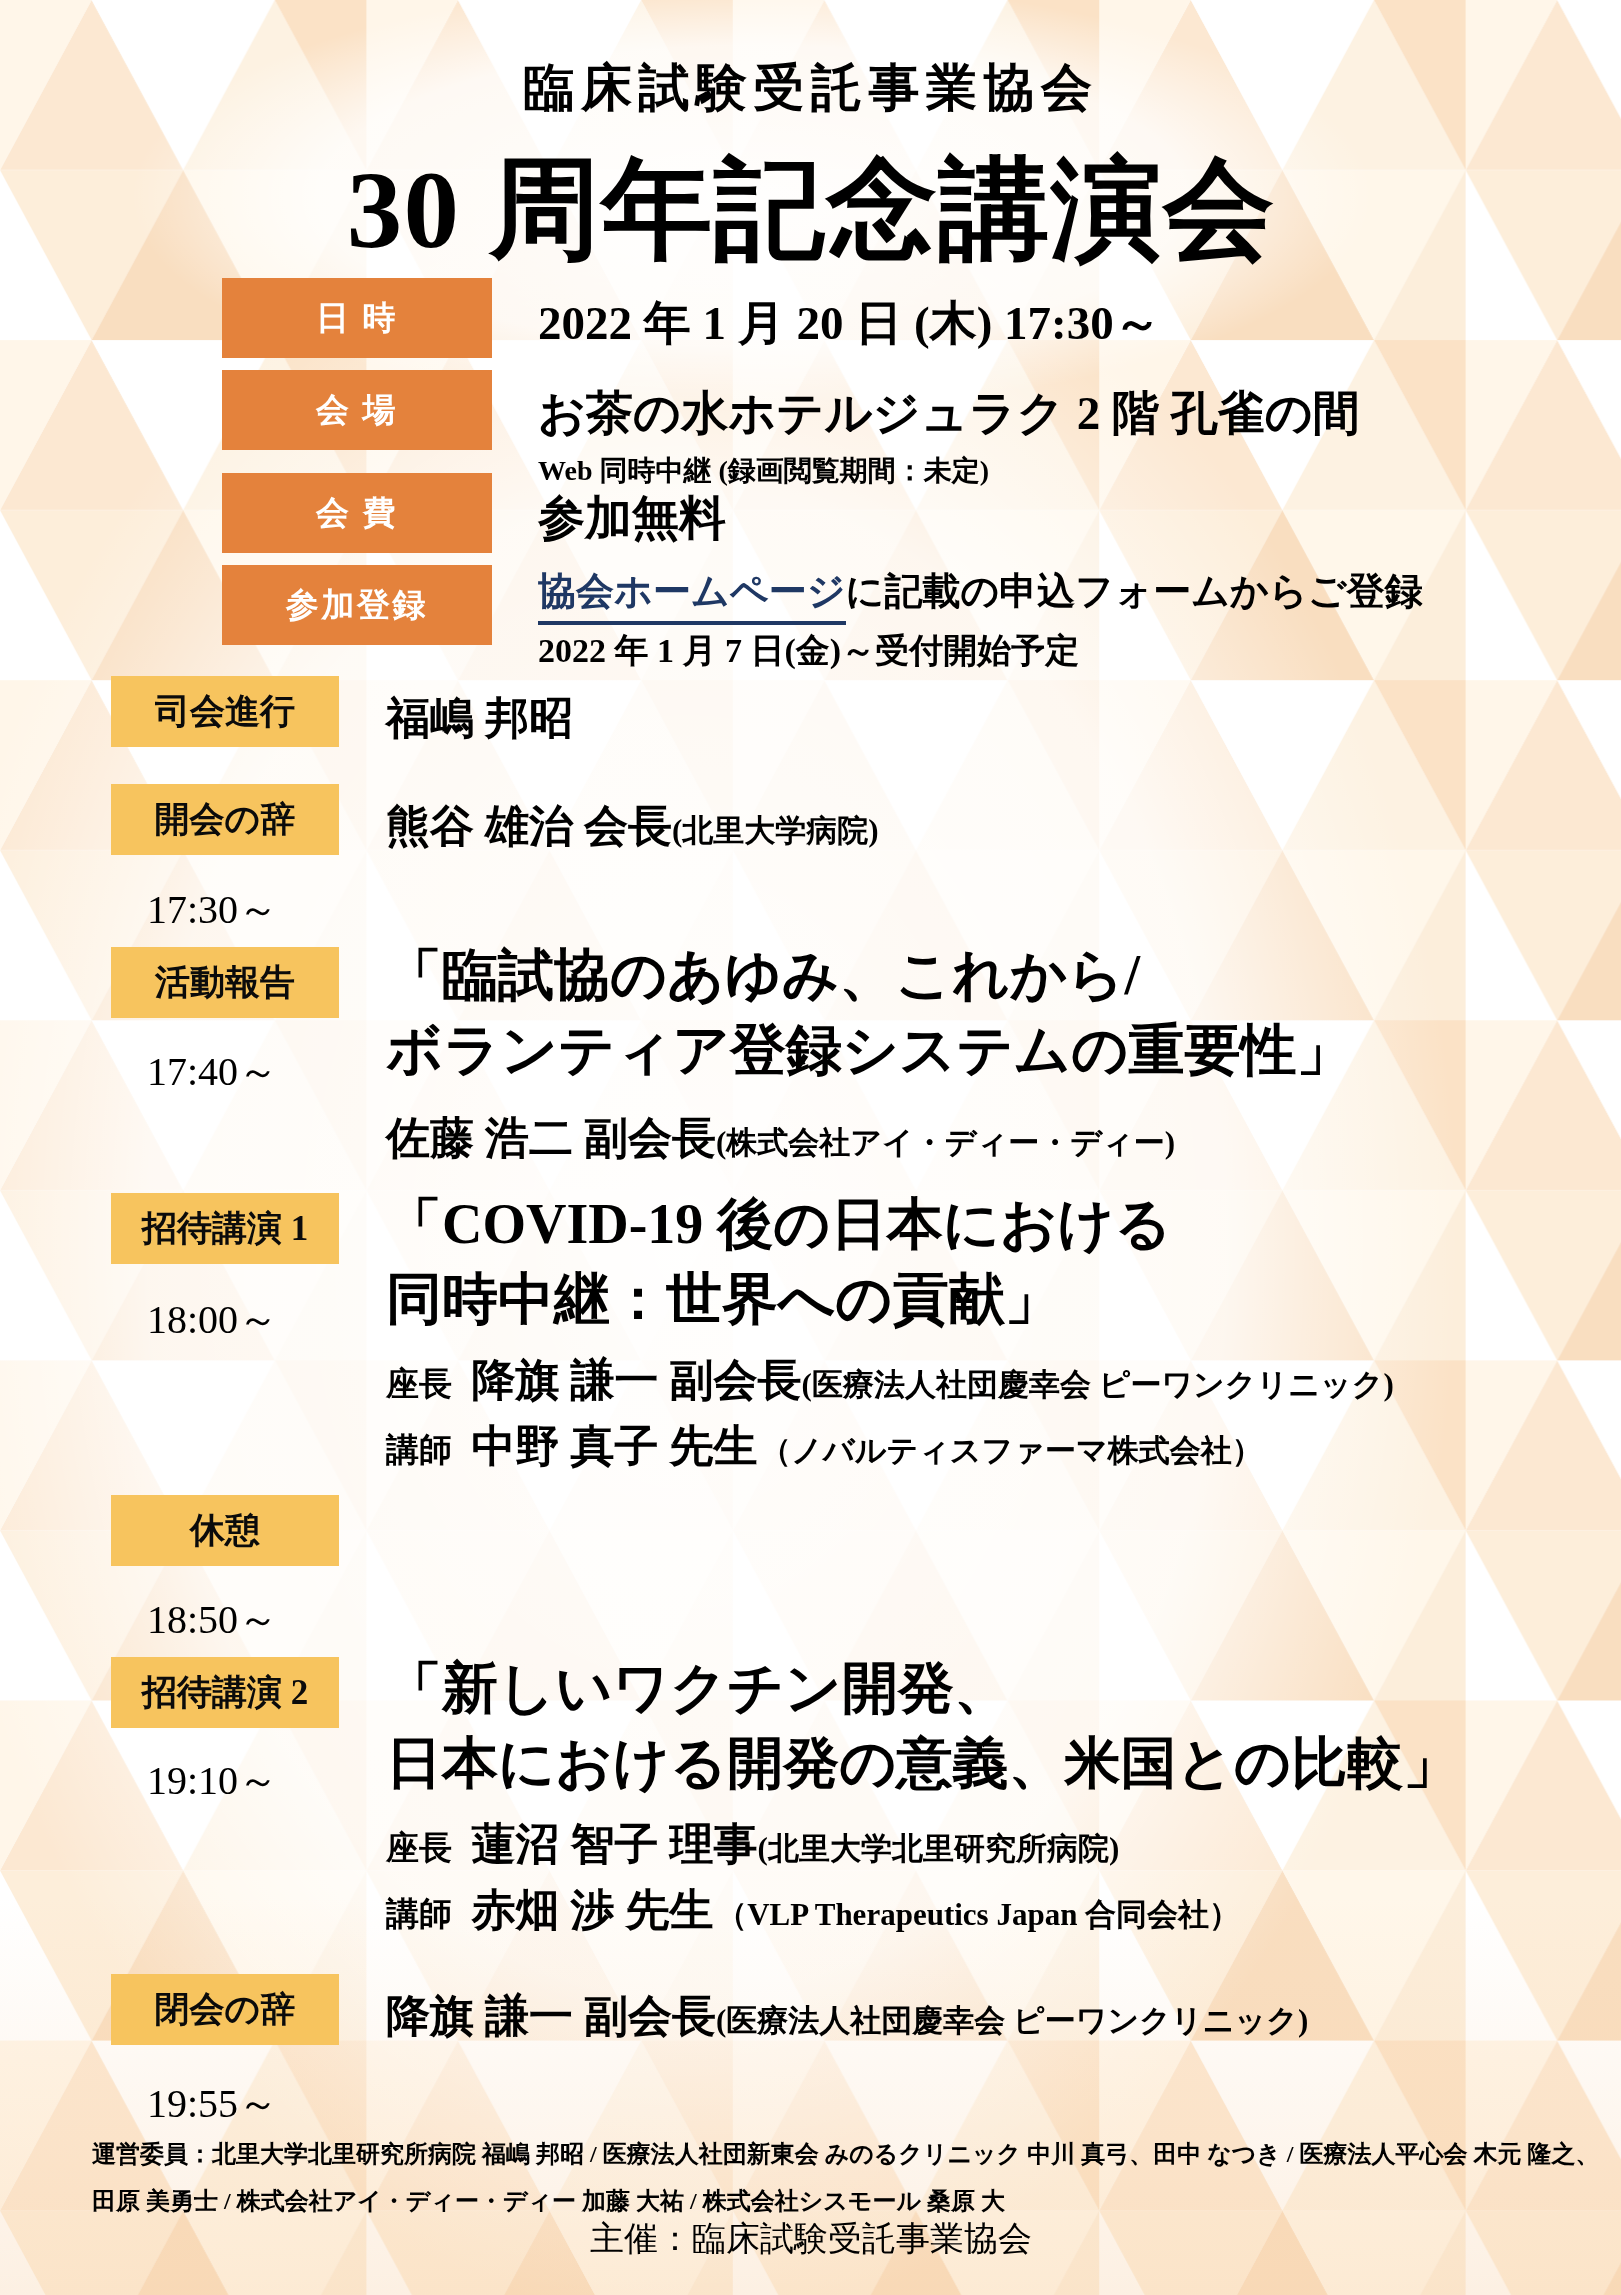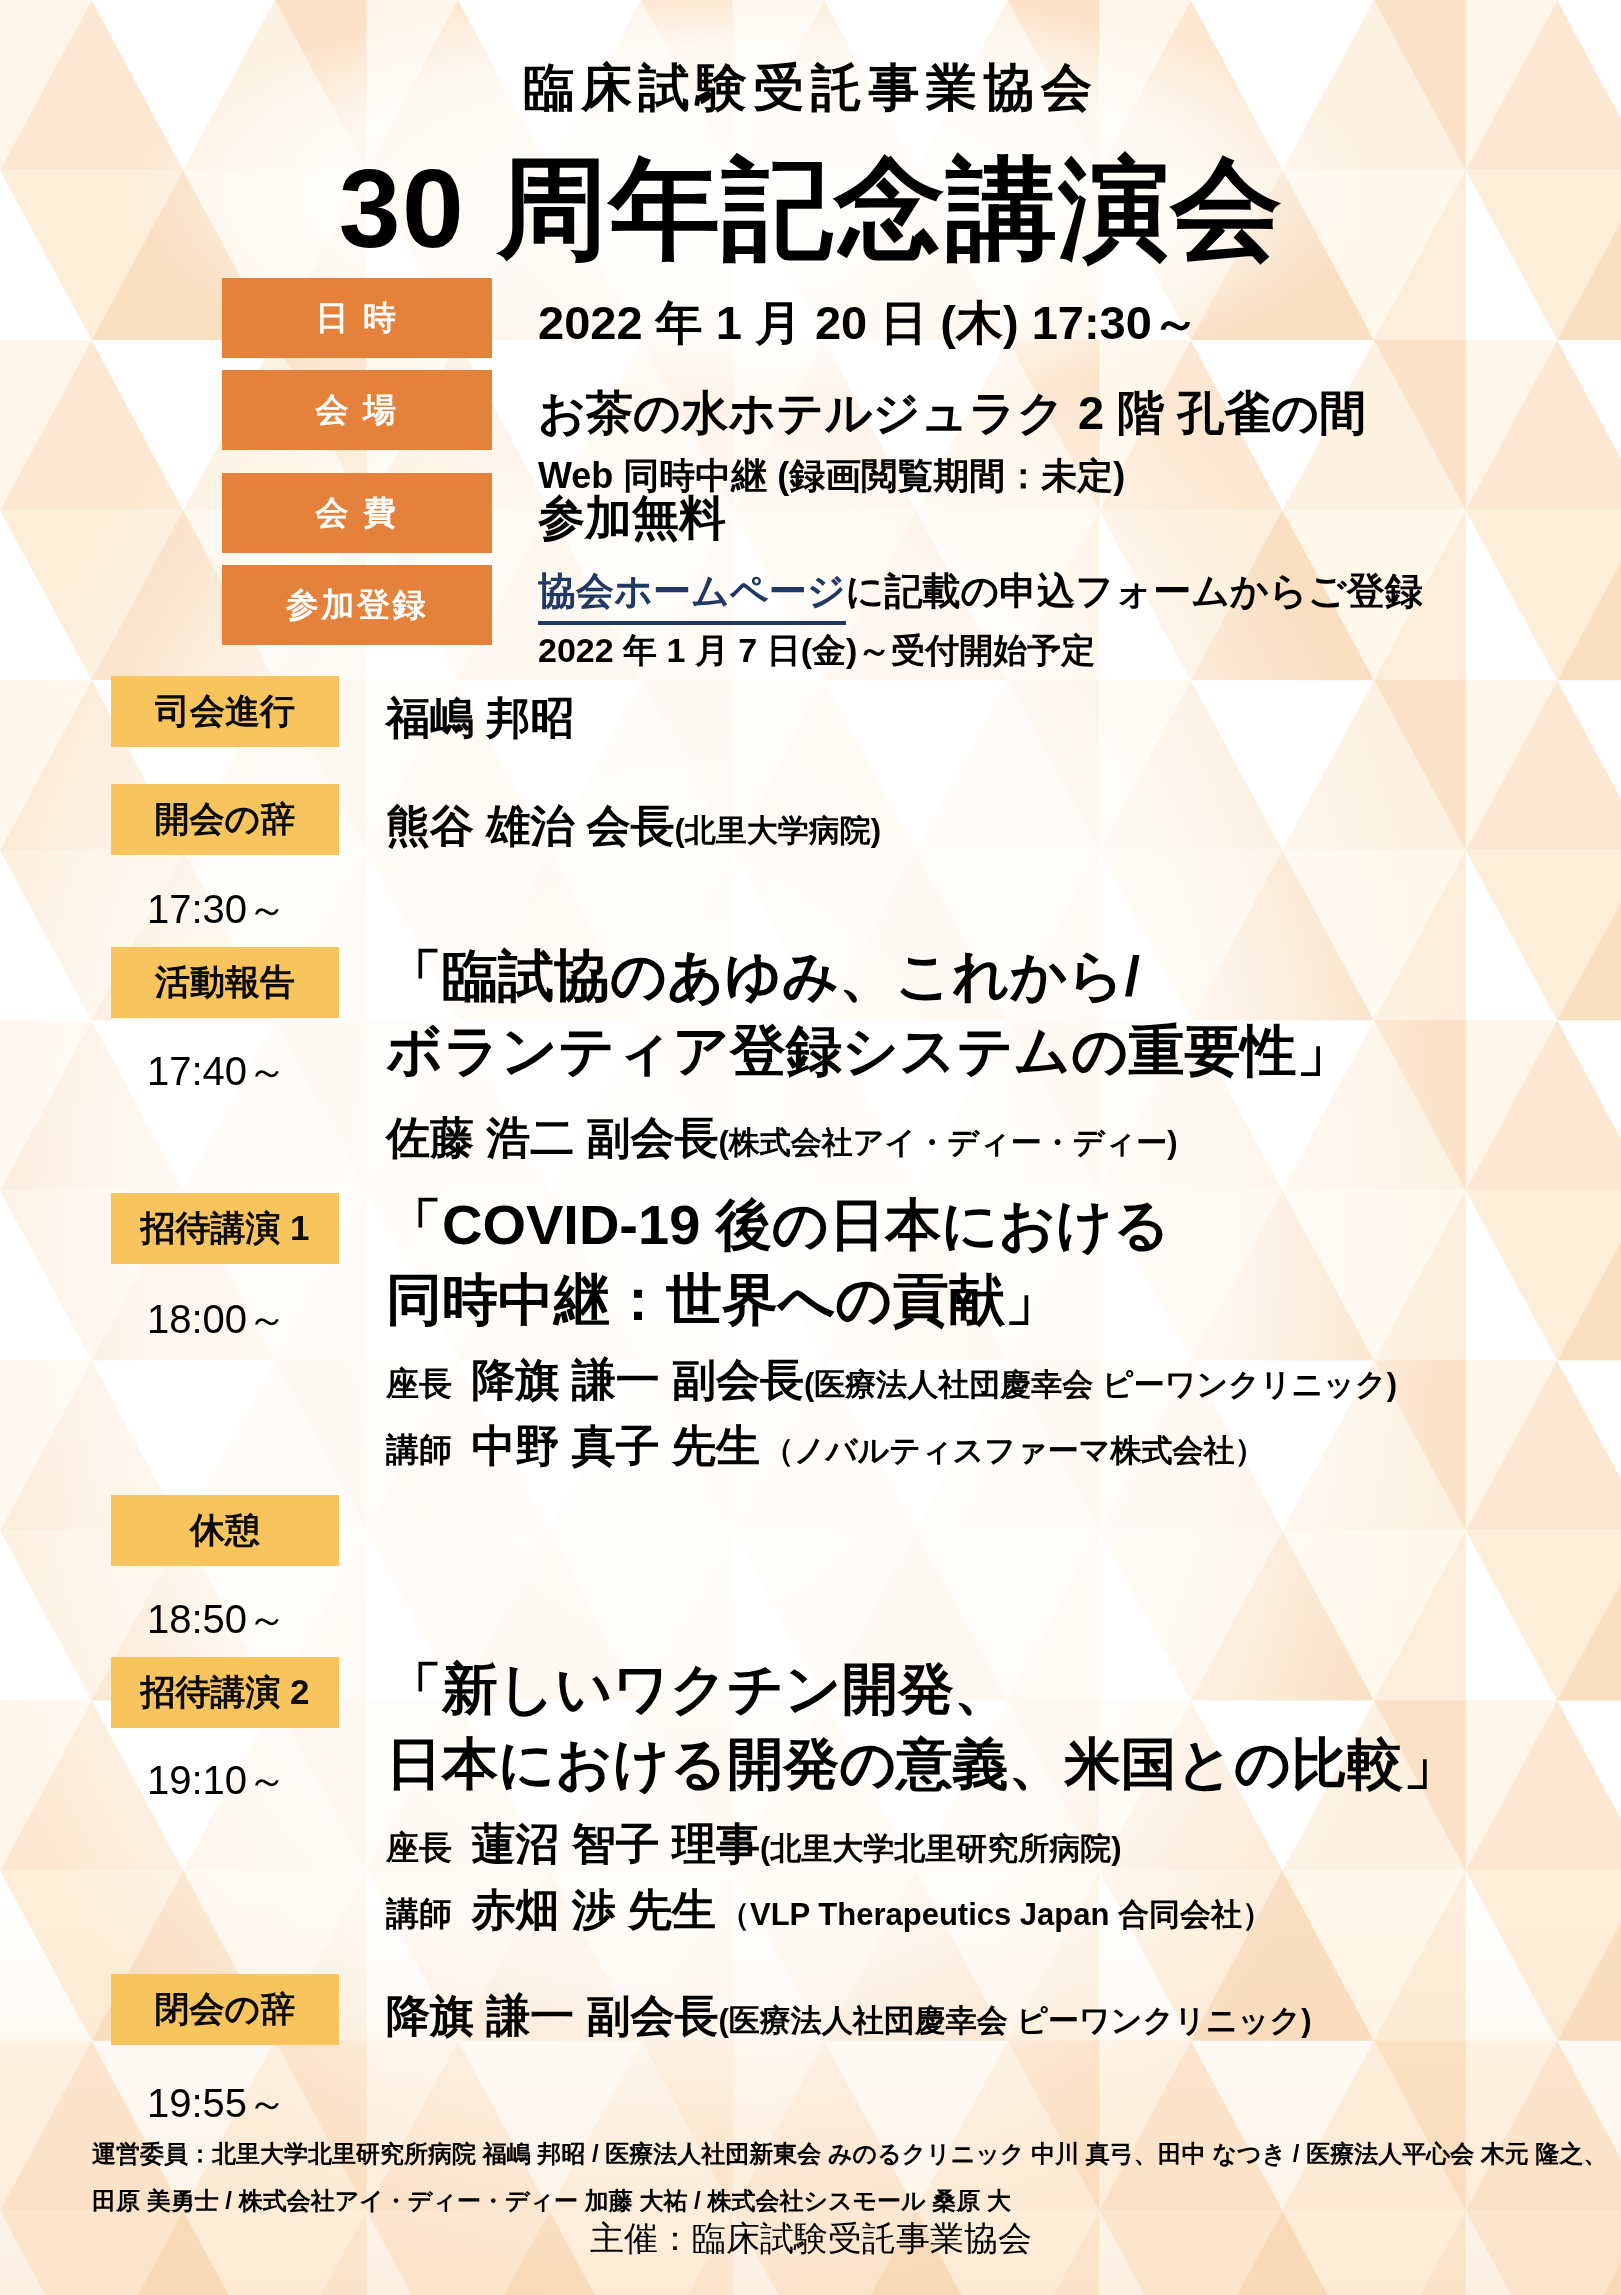--- a/index.html
+++ b/index.html
@@ -1,21 +1,21 @@
 <!DOCTYPE html>
 <html style="font-size:10.5px"><head>
 <meta charset="utf-8">
 <style>
   html,body{margin:0;padding:0;background:#ffffff;}
   .poster{
     position:relative;
     width:1622px;height:2295px;
     overflow:hidden;
     background:#fde047;
-    font-family:Liberation Sans, sans-serif;
+    font-family:Liberation Serif, serif;
     color:#000;
   }
   .bg{position:absolute;inset:0;z-index:0;}
   .layer{position:absolute;left:0;top:0;width:100%;z-index:1;}
 
   .assoc{position:absolute;top:54px;width:100%;text-align:center;
          font-size:51px;font-weight:800;letter-spacing:6.5px;}
   .title{position:absolute;top:135px;width:100%;text-align:center;
          font-size:111px;font-weight:800;letter-spacing:1.3px;}
 
@@ -25,21 +25,21 @@
           background:#E4823C;color:#ffffff;font-weight:700;font-size:33px;
           display:flex;align-items:center;justify-content:center;letter-spacing:2.6px;}
   .gbadge{position:absolute;left:111px;top:0;width:228px;height:71px;
           background:#F7C45E;color:#0b0b0b;font-weight:700;font-size:35px;
           display:flex;align-items:center;justify-content:center;}
 
   .icontent{position:absolute;left:538px;}
   .content{position:absolute;left:386px;}
 
   .info-lg{font-size:47px;font-weight:700;white-space:nowrap;}
-  .info-md{font-size:36px;font-weight:700;white-space:nowrap;text-align:right;}
+  .info-md{font-size:28px;font-weight:700;white-space:nowrap;text-align:right;}
   .reg-line1{font-size:38px;font-weight:700;white-space:nowrap;}
   .reg-line2{font-size:34px;font-weight:700;white-space:nowrap;}
   .hp-link{color:#1F3864;text-decoration:none;border-bottom:4.6px solid #1F3864;
            padding-bottom:3.9px;display:inline-block;}
 
   .time{position:absolute;left:147px;font-size:40px;font-weight:400;white-space:nowrap;}
 
   .name-line{display:flex;align-items:baseline;white-space:nowrap;}
   .big-name{font-size:44px;font-weight:700;}
   .affil{font-size:31px;font-weight:700;}

